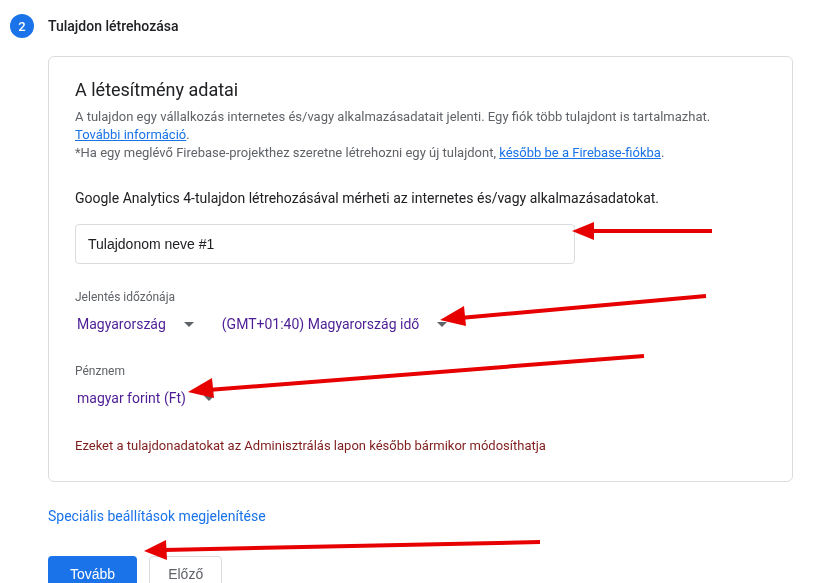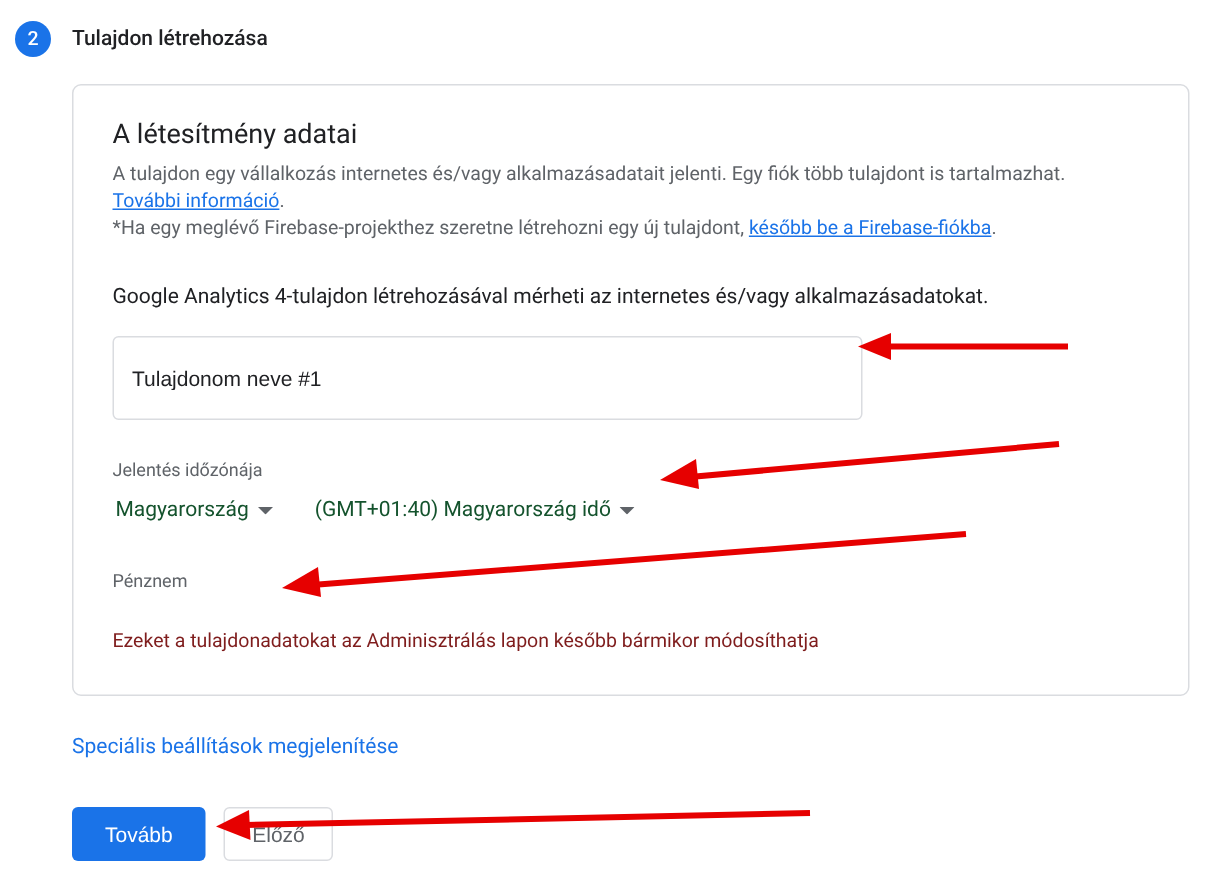--- a/index.html
+++ b/index.html
@@ -65,37 +65,38 @@
       margin-bottom: 18px;
     }
     .field-label {
       font-size: 12px;
       color: #5f6368;
       margin-bottom: 6px;
       display: block;
     }
     .text-input {
       width: 500px;
-      height: 56px;
+      height: 40px;
       border: 1px solid #dadce0;
       border-radius: 4px;
       padding: 0 12px;
       font-size: 14px;
       color: #202124;
       outline: none;
     }
     .field-group { margin-bottom: 26px; }
     .dropdown-row { display: flex; gap: 24px; }
     .dropdown {
       display: inline-flex;
       align-items: center;
       font-size: 14px;
-      color: #14532d;
+      color: #4c1d95;
       cursor: pointer;
       padding: 6px 2px;
+      gap: 12px;
     }
     .dropdown .arrow {
       margin-left: 6px;
       display: inline-block;
     }
     .arrow svg { display: block; }
     .note {
       font-size: 13px;
       color: #7f1d1d;
       margin-top: 18px;
@@ -179,20 +180,28 @@
             <svg width="10" height="5" viewBox="0 0 10 5">
               <path d="M0 0 L5 5 L10 0 Z" fill="#5f6368"></path>
             </svg>
           </span>
       </div>
     </div>
   </div>
 
   <div class="field-group">
     <label class="field-label">Pénznem</label>
+    <div class="dropdown">
+      <span>magyar forint (Ft)</span>
+      <span class="arrow">
+          <svg width="10" height="5" viewBox="0 0 10 5">
+            <path d="M0 0 L5 5 L10 0 Z" fill="#5f6368"></path>
+          </svg>
+        </span>
+    </div>
   </div>
 
   <div class="note">Ezeket a tulajdonadatokat az Adminisztrálás lapon később bármikor módosíthatja</div>
 </div>
 
 <div class="advanced-link">Speciális beállítások megjelenítése</div>
 
 <div class="button-row">
   <button class="btn-primary">Tovább</button>
   <button class="btn-secondary">Előző</button>

